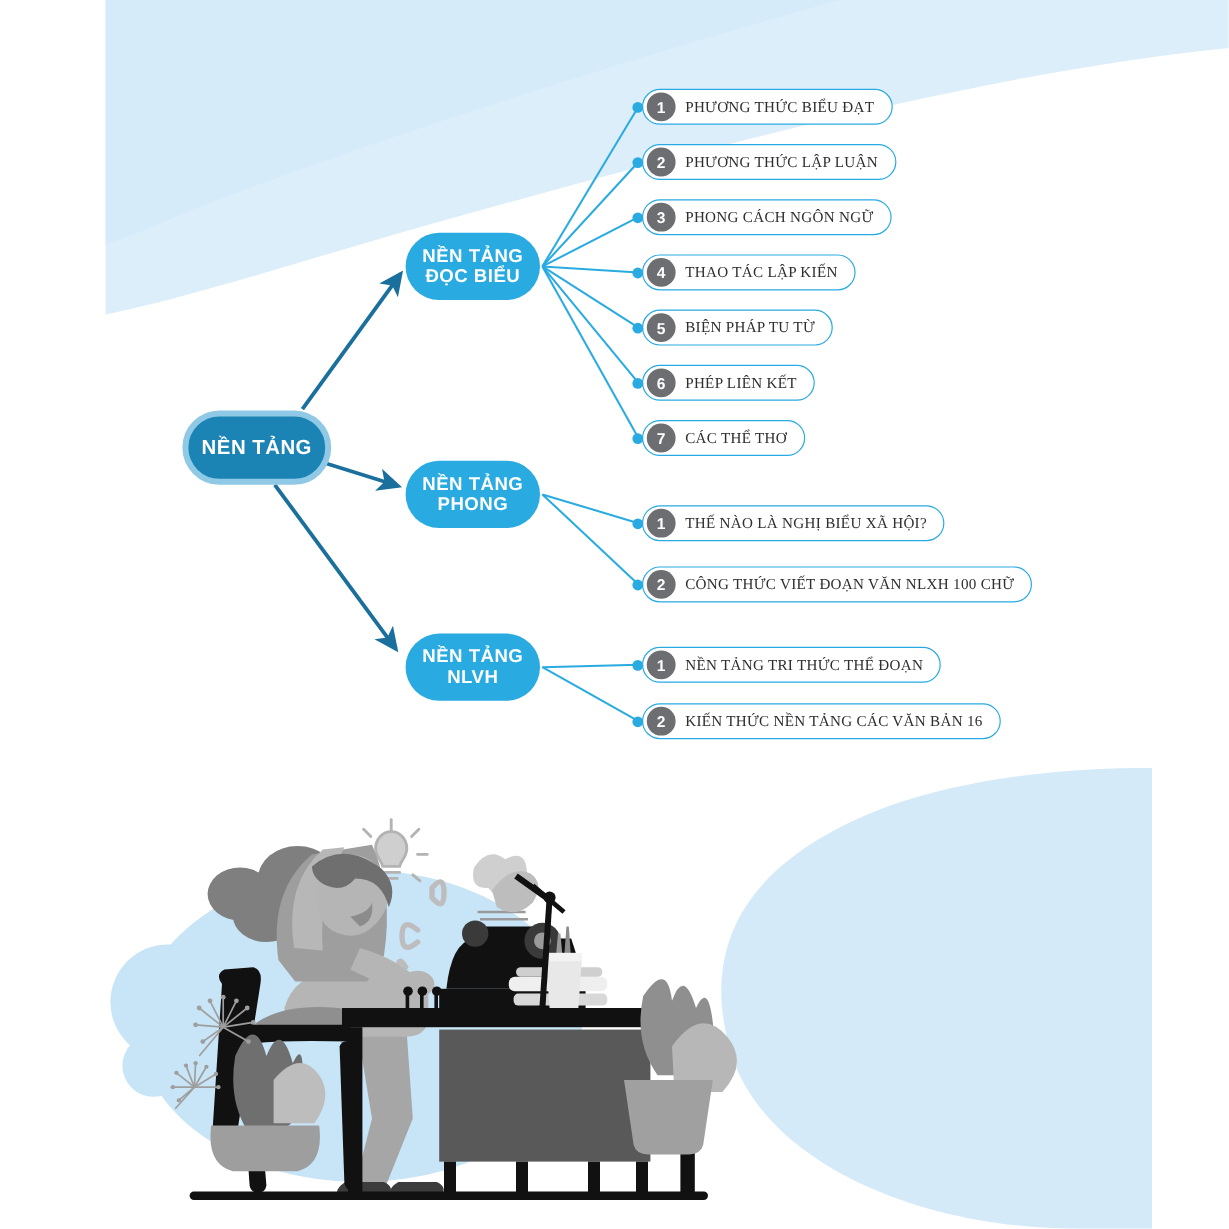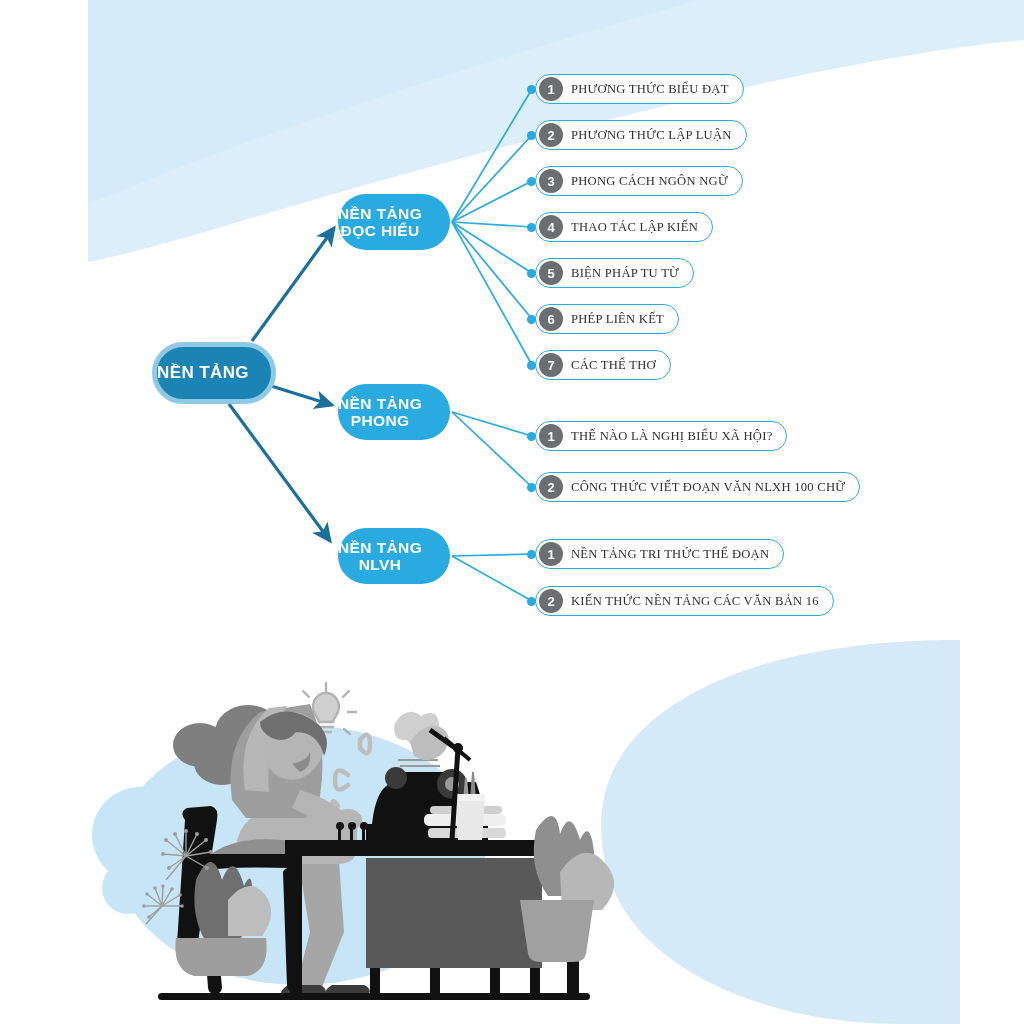--- a/index.html
+++ b/index.html
@@ -7,21 +7,21 @@
     width:1024px;height:1024px;
     background:#ffffff;
     font-family:"Liberation Sans", sans-serif;
     overflow:hidden;
     position:relative;
   }
   #stage{position:absolute;left:0;top:0;width:1024px;height:1024px;}
   #bg,#links,#illo{position:absolute;left:0;top:0;width:1024px;height:1024px;}
   .node{
     position:absolute;
-    display:flex;align-items:center;
+    display:flex;align-items:center;justify-content:center;
     text-align:center;
     color:#ffffff;
     font-weight:bold;
     letter-spacing:.4px;
     line-height:1.12;
     border-radius:999px;
     z-index:5;
   }
   .node-root{
     left:152px;top:342px;width:124px;height:62px;
@@ -305,21 +305,21 @@
     <rect x="158" y="993" width="432" height="7" rx="3.5" fill="#111111"></rect>
   </svg>
 
   <div class="node node-root">
     <span>NỀN TẢNG</span>
   </div>
 
   <div class="node node-hub hub-doc">
     <span>
       <span>NỀN TẢNG</span><br>
-      <span>ĐỌC HIỂU</span>
+      <span>ĐỌC BIỂU</span>
     </span>
   </div>
 
   <div class="node node-hub hub-nlxh">
     <span>
       <span>NỀN TẢNG</span><br>
       <span>PHONG</span>
     </span>
   </div>
 

